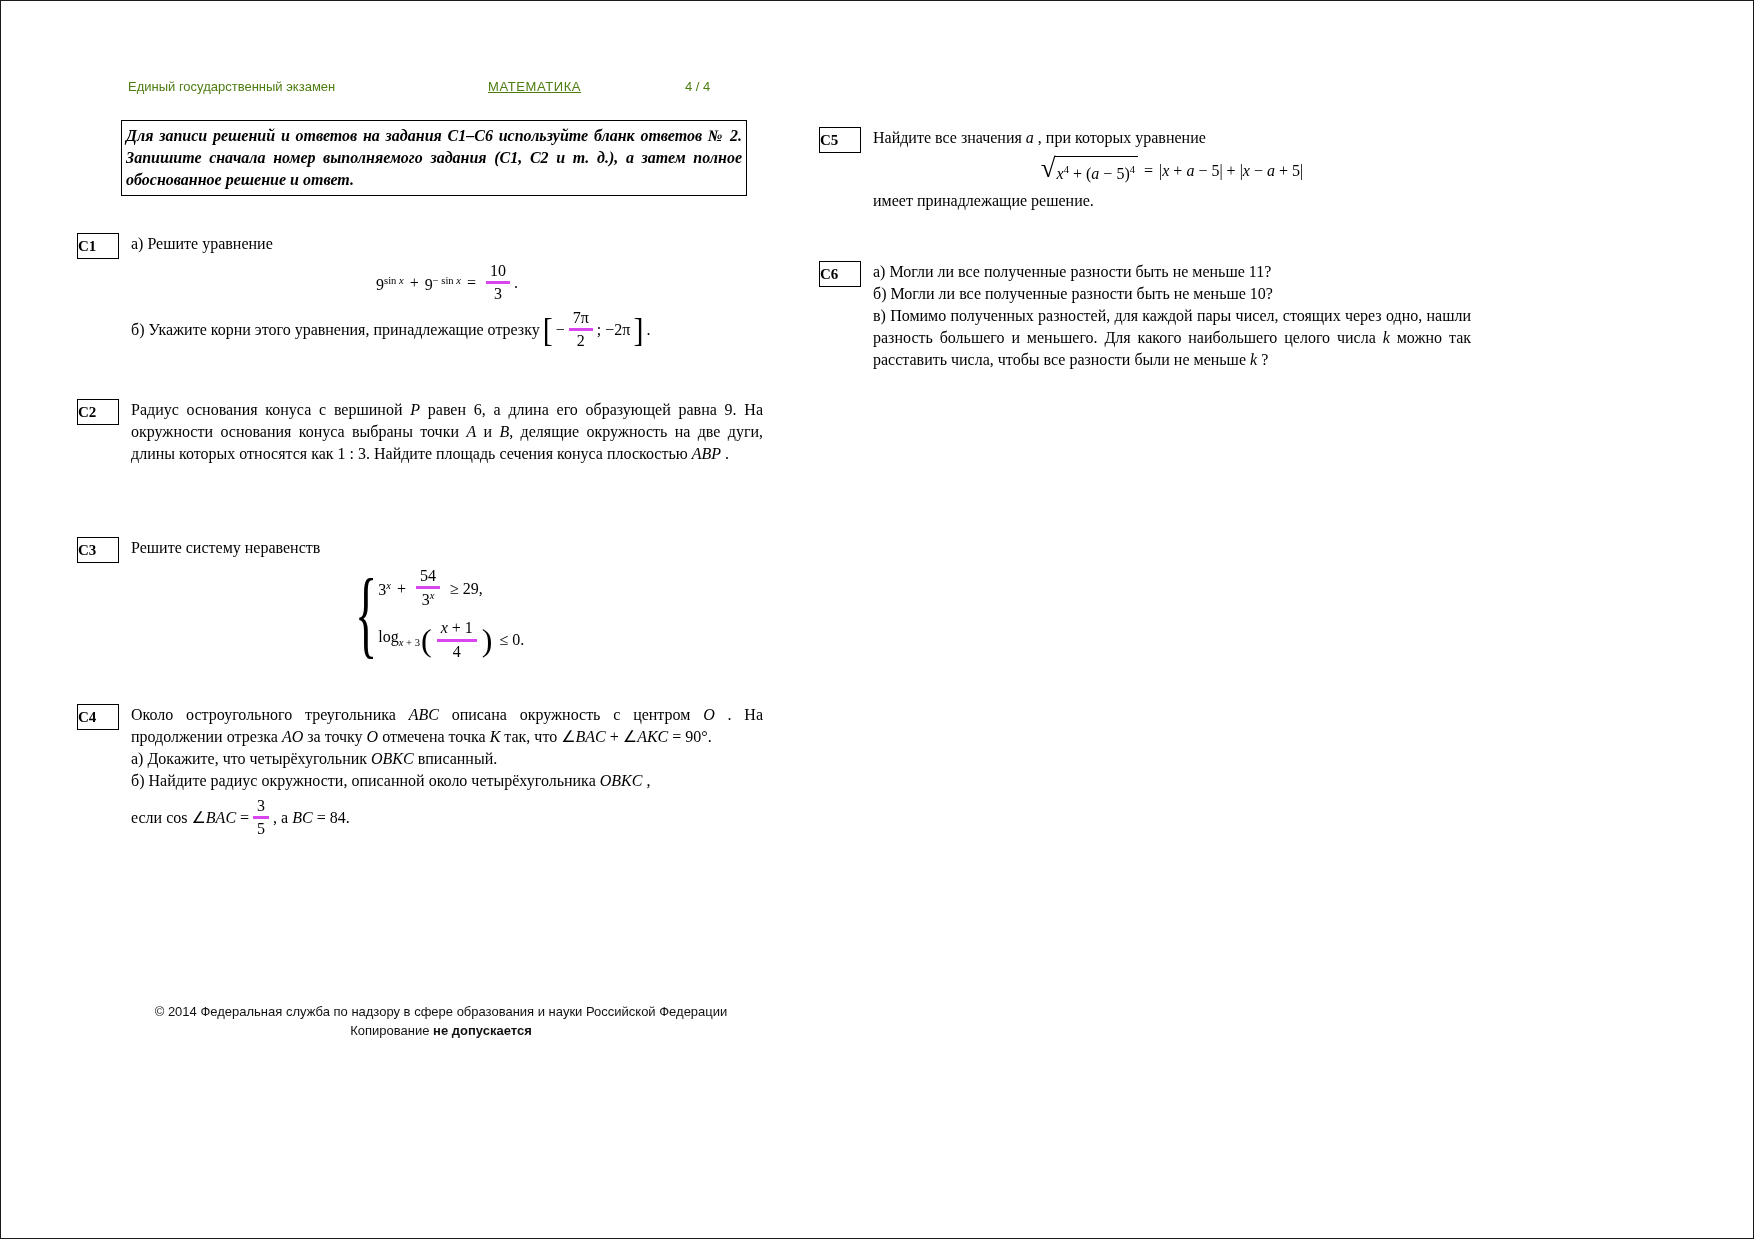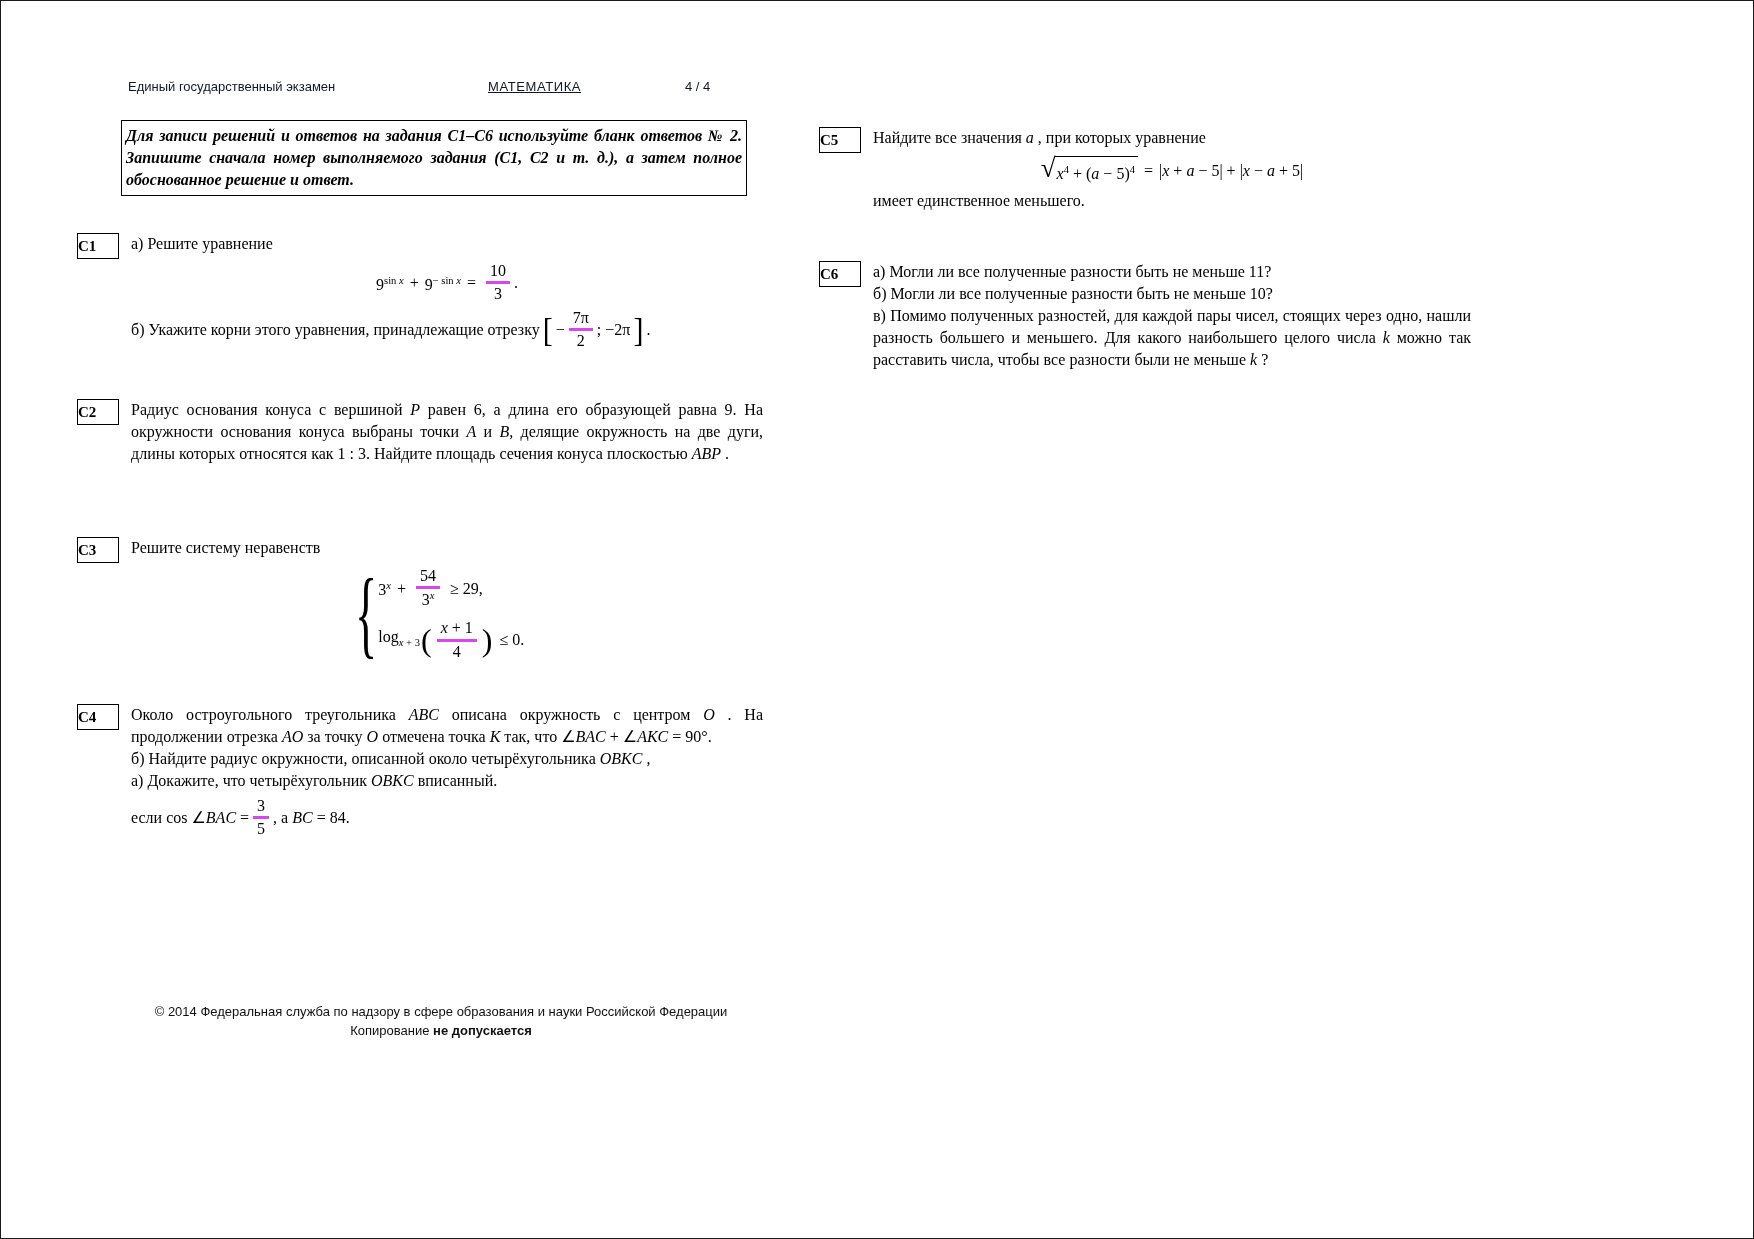--- a/index.html
+++ b/index.html
@@ -1,18 +1,18 @@
 <!DOCTYPE html>
 <html><head>
 <meta charset="utf-8">
 <style>
   html,body{margin:0;padding:0;background:#ffffff;}
   .page{position:relative;width:1754px;height:1239px;background:#fff;border:1px solid #1a1a1a;
         box-sizing:border-box;font-family:"Liberation Serif",serif;color:#000;overflow:hidden;}
-  .hdr{position:absolute;top:78px;font-family:"Liberation Sans",sans-serif;font-size:13px;color:#0f172a;}
+  .hdr{position:absolute;top:78px;font-family:"Liberation Sans",sans-serif;font-size:13px;color:#4d7c0f;}
   #hdr-left{left:127px;}
   #hdr-center{left:487px;letter-spacing:0.6px;text-decoration:underline;}
   #hdr-right{left:684px;}
   .instruction{position:absolute;left:120px;top:119px;width:616px;border:1px solid #000;
                padding:4px 4px;font-size:16px;line-height:22px;font-weight:bold;font-style:italic;
                text-align:justify;}
   .prob{position:absolute;display:flex;align-items:flex-start;}
   .prob.left{left:76px;width:686px;}
   .prob.right{left:818px;width:652px;}
   .plabel{flex:none;width:40px;height:24px;border:1px solid #000;font-size:15px;font-weight:bold;
@@ -115,22 +115,22 @@
           </div>
         </div>
       </div>
     </div>
   </div>
 
   <div class="prob left" style="top:703px">
     <div class="plabel">C4</div>
     <div class="pbody">
       <div class="ptext"><span>Около остроугольного треугольника </span><span style="font-style: italic;">ABC</span><span> описана окружность с центром </span><span style="font-style: italic;">O</span><span> . На продолжении отрезка </span><span style="font-style: italic;">AO</span><span> за точку </span><span style="font-style: italic;">O</span><span> отмечена точка </span><span style="font-style: italic;">K</span><span> так, что ∠</span><span style="font-style: italic;">BAC</span><span> + ∠</span><span style="font-style: italic;">AKC</span><span> = 90°.</span></div>
+      <div class="ptext"><span>а) Докажите, что четырёхугольник </span><span style="font-style: italic;">OBKC</span><span> вписанный.</span></div>
       <div class="ptext"><span>б) Найдите радиус окружности, описанной около четырёхугольника </span><span style="font-style: italic;">OBKC</span><span> ,</span></div>
-      <div class="ptext"><span>а) Докажите, что четырёхугольник </span><span style="font-style: italic;">OBKC</span><span> вписанный.</span></div>
       <div class="inline-row" style="margin-top:5px">
         <span><span>если cos ∠</span><span style="font-style: italic;">BAC</span><span> =</span></span>
         <span class="frac">
             <span class="fnum">3</span>
             <span class="fden">5</span>
           </span>
         <span><span>, а </span><span style="font-style: italic;">BC</span><span> = 84.</span></span>
       </div>
     </div>
   </div>
@@ -138,21 +138,21 @@
   <div class="prob right" style="top:126px">
     <div class="plabel">C5</div>
     <div class="pbody">
       <div class="ptext"><span>Найдите все значения </span><span style="font-style: italic;">a</span><span> , при которых уравнение</span></div>
       <div class="eq-row">
         <span class="sqrt">√</span>
         <span class="rad"><span style="font-style: italic;">x</span><sup>4</sup><span> + (</span><span style="font-style: italic;">a</span><span> − 5)</span><sup>4</sup></span>
         <span class="op">=</span>
         <span class="mitem"><span>|</span><span style="font-style: italic;">x</span><span> + </span><span style="font-style: italic;">a</span><span> − 5| + |</span><span style="font-style: italic;">x</span><span> − </span><span style="font-style: italic;">a</span><span> + 5|</span></span>
       </div>
-      <div class="ptext">имеет единственное меньшего.</div>
+      <div class="ptext">имеет принадлежащие решение.</div>
     </div>
   </div>
 
   <div class="prob right" style="top:260px">
     <div class="plabel">C6</div>
     <div class="pbody">
       <div class="ptext">а) Могли ли все полученные разности быть не меньше 11?</div>
       <div class="ptext">б) Могли ли все полученные разности быть не меньше 10?</div>
       <div class="ptext"><span>в) Помимо полученных разностей, для каждой пары чисел, стоящих через одно, нашли разность большего и меньшего. Для какого наибольшего целого числа </span><span style="font-style: italic;">k</span><span> можно так расставить числа, чтобы все разности были не меньше </span><span style="font-style: italic;">k</span><span> ?</span></div>
     </div>

